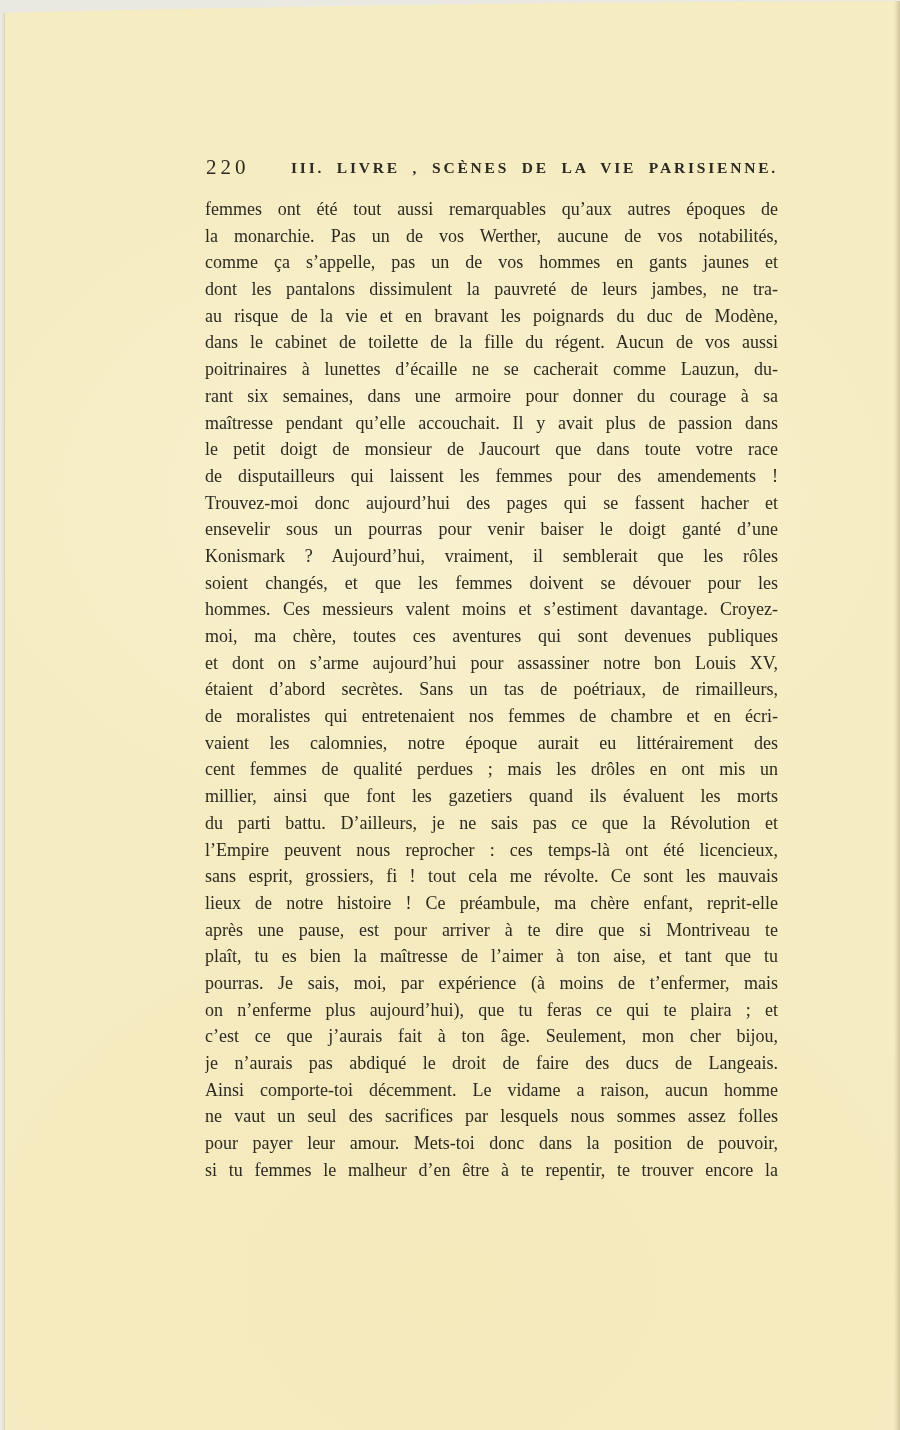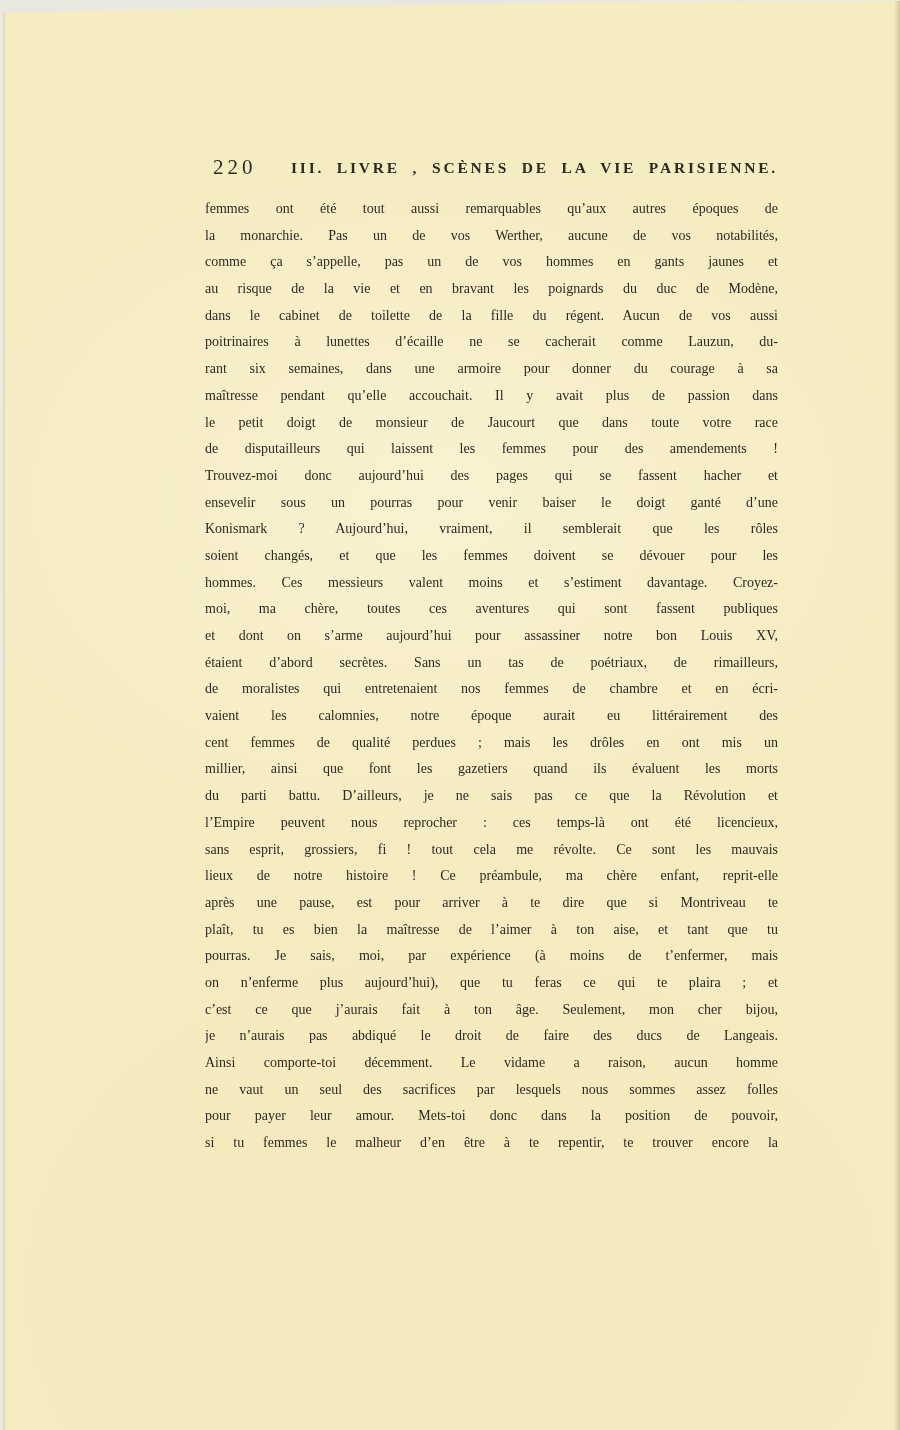--- a/index.html
+++ b/index.html
@@ -27,33 +27,33 @@
   .edge-right {
     position: absolute; top: 0; right: 0; width: 6px; height: 100%;
     background: linear-gradient(90deg, rgba(110,95,55,0) 0%, rgba(110,95,55,0.28) 100%);
     z-index: 2;
   }
   .runhead {
     position: absolute; top: 155px; left: 205px; width: 573px; height: 32px;
     color: var(--ink, #2c2a22);
   }
   .page-num {
-    position: absolute; left: 8px; top: 0;
+    position: absolute; left: 1px; top: 0;
     font-size: 21px; letter-spacing: 4px; font-weight: 500;
   }
   .run-title {
     display: block; text-align: right;
     font-weight: bold; font-size: 15.5px;
     letter-spacing: 2.8px; word-spacing: 6px;
     padding-top: 4px;
   }
   .textblock {
     position: absolute; left: 205px; top: 196px; width: 573px;
     color: var(--ink, #2c2a22);
-    font-size: 14px; line-height: 26.7px;
+    font-size: 18px; line-height: 26.7px;
   }
   .line {
     height: 26.7px; overflow: hidden;
     text-align: justify; text-align-last: justify;
     text-justify: inter-word;
   }
 </style>
 </head>
 <body>
 
@@ -63,33 +63,34 @@
 
 <div class="runhead">
   <span class="page-num">220</span>
   <span class="run-title">III. LIVRE , SCÈNES DE LA VIE PARISIENNE.</span>
 </div>
 
 <div class="textblock">
   <div class="line">femmes ont été tout aussi remarquables qu’aux autres époques de</div>
   <div class="line">la monarchie. Pas un de vos Werther, aucune de vos notabilités,</div>
   <div class="line">comme ça s’appelle, pas un de vos hommes en gants jaunes et</div>
+  <div class="line">dont les pantalons dissimulent la pauvreté de leurs jambes, ne tra-</div>
   <div class="line">au risque de la vie et en bravant les poignards du duc de Modène,</div>
   <div class="line">dans le cabinet de toilette de la fille du régent. Aucun de vos aussi</div>
   <div class="line">poitrinaires à lunettes d’écaille ne se cacherait comme Lauzun, du-</div>
   <div class="line">rant six semaines, dans une armoire pour donner du courage à sa</div>
   <div class="line">maîtresse pendant qu’elle accouchait. Il y avait plus de passion dans</div>
   <div class="line">le petit doigt de monsieur de Jaucourt que dans toute votre race</div>
   <div class="line">de disputailleurs qui laissent les femmes pour des amendements !</div>
   <div class="line">Trouvez-moi donc aujourd’hui des pages qui se fassent hacher et</div>
   <div class="line">ensevelir sous un pourras pour venir baiser le doigt ganté d’une</div>
   <div class="line">Konismark ? Aujourd’hui, vraiment, il semblerait que les rôles</div>
   <div class="line">soient changés, et que les femmes doivent se dévouer pour les</div>
   <div class="line">hommes. Ces messieurs valent moins et s’estiment davantage. Croyez-</div>
-  <div class="line">moi, ma chère, toutes ces aventures qui sont fassent publiques</div>
+  <div class="line">moi, ma chère, toutes ces aventures qui sont devenues publiques</div>
   <div class="line">et dont on s’arme aujourd’hui pour assassiner notre bon Louis XV,</div>
   <div class="line">étaient d’abord secrètes. Sans un tas de poétriaux, de rimailleurs,</div>
   <div class="line">de moralistes qui entretenaient nos femmes de chambre et en écri-</div>
   <div class="line">vaient les calomnies, notre époque aurait eu littérairement des</div>
   <div class="line">cent femmes de qualité perdues ; mais les drôles en ont mis un</div>
   <div class="line">millier, ainsi que font les gazetiers quand ils évaluent les morts</div>
   <div class="line">du parti battu. D’ailleurs, je ne sais pas ce que la Révolution et</div>
   <div class="line">l’Empire peuvent nous reprocher : ces temps-là ont été licencieux,</div>
   <div class="line">sans esprit, grossiers, fi ! tout cela me révolte. Ce sont les mauvais</div>
   <div class="line">lieux de notre histoire ! Ce préambule, ma chère enfant, reprit-elle</div>

